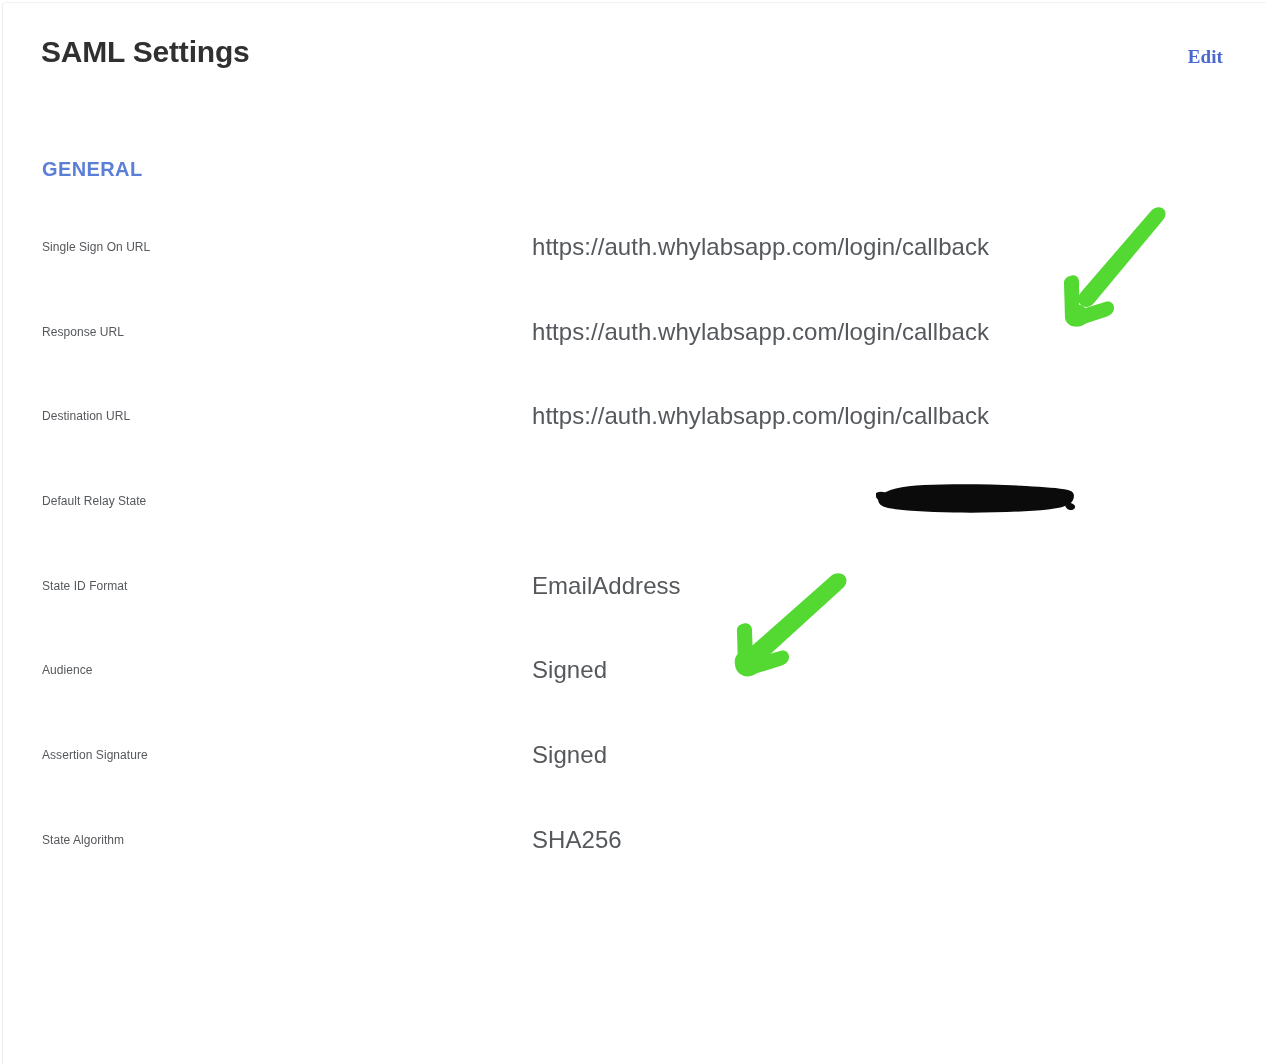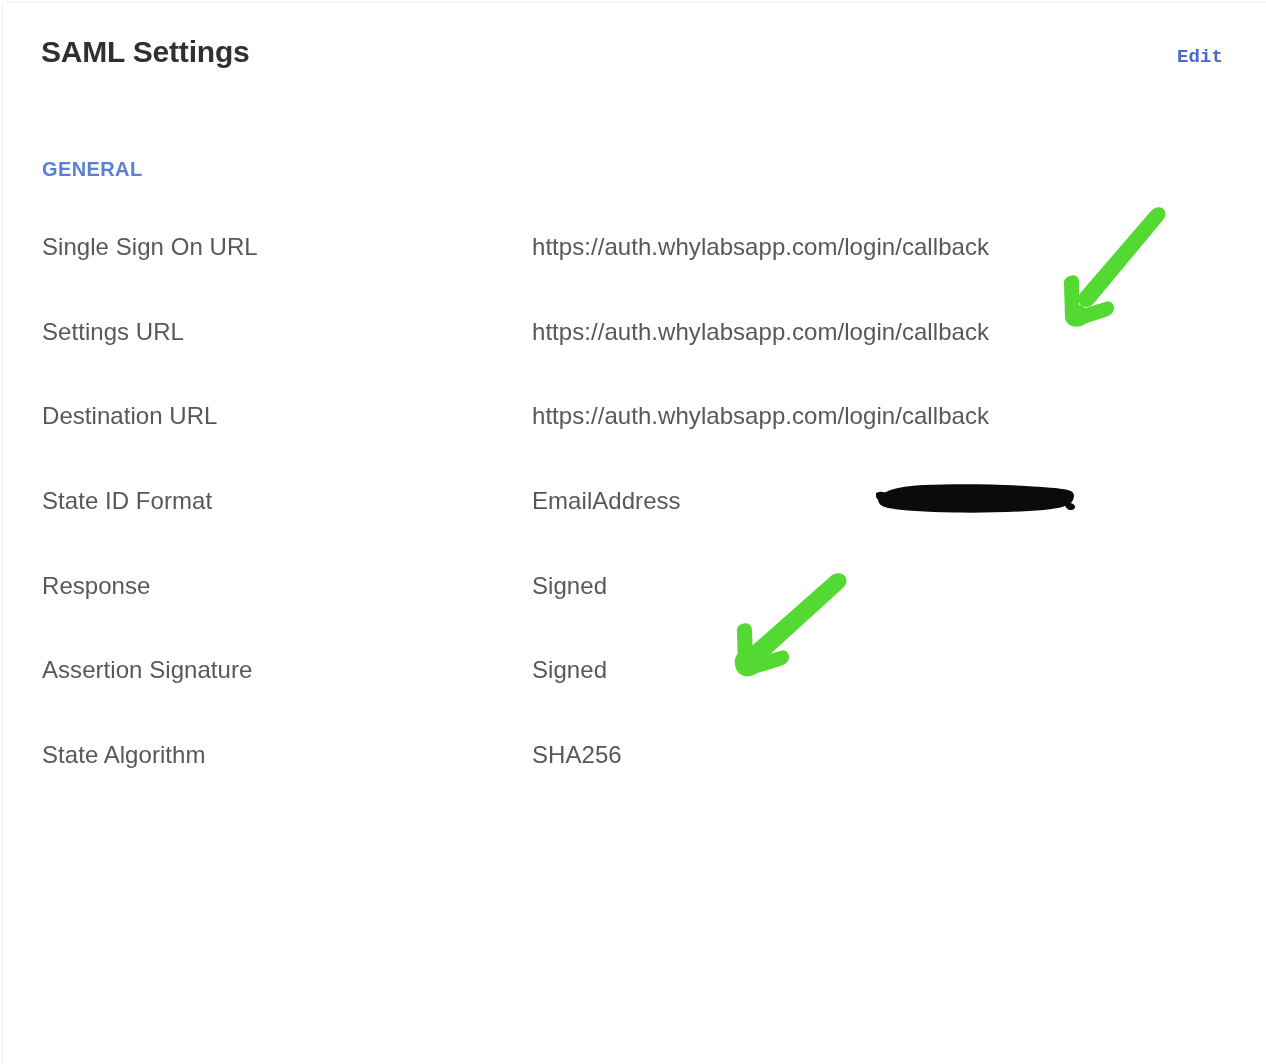--- a/index.html
+++ b/index.html
@@ -59,21 +59,21 @@
     right: 43px;
     top: 44px;
     font-size: 19px;
     font-weight: bold;
     color: #4968d0;
     letter-spacing: 0.1px;
     cursor: pointer;
     background: none;
     border: none;
     padding: 0;
-    font-family: Liberation Mono, monospace;
+    font-family: Liberation Serif, serif;
     line-height: 26px;
   }
 
   
   #section-general-title {
     position: absolute;
     left: 42px;
     top: 155px;
     font-size: 20px;
     font-weight: bold;
@@ -91,21 +91,21 @@
     width: 1266px;
   }
   .row {
     position: relative;
     height: 84.7px;
   }
   .row-label {
     position: absolute;
     left: 42px;
     top: 0;
-    font-size: 24px;
+    font-size: 12px;
     color: #55585c;
     line-height: 30px;
     white-space: nowrap;
     letter-spacing: 0.05px;
   }
   .row-value {
     position: absolute;
     left: 532px;
     top: 0;
     font-size: 24px;
@@ -158,38 +158,42 @@
   <div id="section-general-title">GENERAL</div>
 
   <div id="rows">
 
     <div class="row">
       <div class="row-label">Single Sign On URL</div>
       <div class="row-value">https://auth.whylabsapp.com/login/callback</div>
     </div>
 
     <div class="row">
-      <div class="row-label">Settings URL</div>
+      <div class="row-label">Response URL</div>
       <div class="row-value">https://auth.whylabsapp.com/login/callback</div>
     </div>
 
     <div class="row">
       <div class="row-label">Destination URL</div>
       <div class="row-value">https://auth.whylabsapp.com/login/callback</div>
     </div>
 
 
+    <div class="row">
+      <div class="row-label">Default Relay State</div>
+      <div class="row-value"></div>
+    </div>
 
     <div class="row">
       <div class="row-label">State ID Format</div>
       <div class="row-value">EmailAddress</div>
     </div>
 
     <div class="row">
-      <div class="row-label">Response</div>
+      <div class="row-label">Audience</div>
       <div class="row-value">Signed</div>
     </div>
 
     <div class="row">
       <div class="row-label">Assertion Signature</div>
       <div class="row-value">Signed</div>
     </div>
 
 
     <div class="row">

